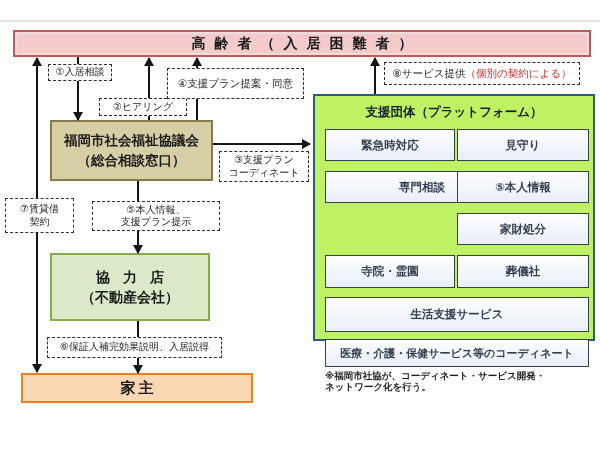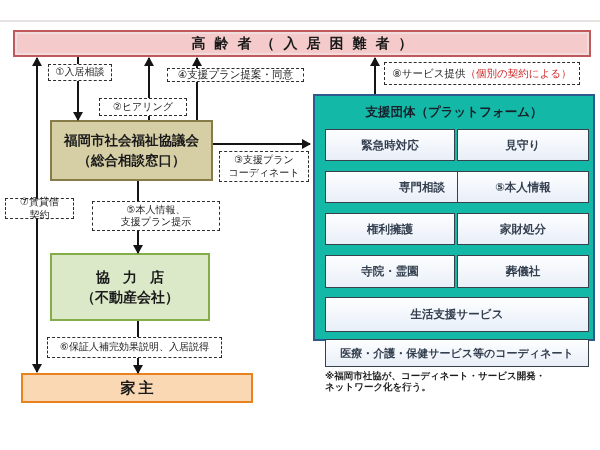--- a/index.html
+++ b/index.html
@@ -21,21 +21,21 @@
   .box-partner .sp{letter-spacing:13px;text-indent:13px;}
   .box-landlord{left:21px;top:373px;width:232px;height:30px;background:#fbd8b4;
        border:2.5px solid #e8821f;font-size:15px;letter-spacing:3px;text-indent:3px;}
   .topline{left:0;top:20px;width:600px;height:2px;background:#e7e2e2;}
   
   .lbl{background:#ffffff;border:1.2px dashed #2d2d2d;display:flex;flex-direction:column;
        align-items:center;justify-content:center;text-align:center;font-size:10px;
        line-height:1.25;color:#222;z-index:5;}
   .lbl .red{color:#cc2424;}
   
-  .panel{left:313px;top:94px;width:282px;height:247px;background:#14b8a6;
+  .panel{left:313px;top:94px;width:282px;height:247px;background:#bef264;
        border:2.5px solid #2e5a8b;z-index:1;}
   .panel-title{position:absolute;left:0;top:8px;width:100%;text-align:center;
        font-size:12.5px;font-weight:bold;color:#17202b;}
   .svc{position:absolute;display:flex;align-items:center;justify-content:center;
        background:linear-gradient(180deg,#fdfeff 0%,#e9eff8 100%);
        border:1.5px solid #37414b;font-size:11.5px;font-weight:bold;color:#333f4f;
        text-align:center;line-height:1.1;}
   .note{position:absolute;left:10px;top:274px;width:264px;font-size:9.5px;
        line-height:1.18;color:#1d1d1d;text-align:left;font-weight:bold;}
   
@@ -84,36 +84,36 @@
   <div class="abs box box-landlord">
     <span>家主</span>
   </div>
 
   <div class="abs lbl" style="left:48px;top:64px;width:64px;height:17px;">
     <span>①入居相談</span>
   </div>
   <div class="abs lbl" style="left:99px;top:98px;width:88px;height:18px;">
     <span>②ヒアリング</span>
   </div>
-  <div class="abs lbl" style="left:167px;top:68px;width:137px;height:14px;font-size:10.5px;">
+  <div class="abs lbl" style="left:167px;top:68px;width:137px;height:31px;font-size:10.5px;">
     <span>④支援プラン提案・同意</span>
   </div>
   <div class="abs lbl" style="left:384px;top:62px;width:196px;height:23px;font-size:10.5px;flex-direction:row;align-items:center;">
     <span>⑧サービス提供</span>
       <span class="red">（個別の契約による）</span>
   </div>
   <div class="abs lbl" style="left:219px;top:151px;width:90px;height:31px;">
     <span>③支援プラン</span>
     <span>コーディネート</span>
   </div>
   <div class="abs lbl" style="left:92px;top:201px;width:128px;height:30px;">
     <span>⑤本人情報、</span>
     <span>支援プラン提示</span>
   </div>
-  <div class="abs lbl" style="left:5px;top:198px;width:69px;height:21px;">
+  <div class="abs lbl" style="left:5px;top:198px;width:69px;height:35px;">
     <span>⑦賃貸借</span>
     <span>契約</span>
   </div>
   <div class="abs lbl" style="left:47px;top:337px;width:175px;height:21px;">
     <span>⑥保証人補完効果説明、入居説得</span>
   </div>
 
   <div class="abs panel">
     <div class="panel-title">支援団体（プラットフォーム）</div>
 
@@ -121,23 +121,20 @@
       <span>緊急時対応</span>
     </div>
     <div class="svc" style="left:142px;top:33px;width:130px;height:30px;">
       <span>見守り</span>
     </div>
     <div class="svc" style="left:10px;top:75px;width:128px;height:30px;padding-left:32px;">
       <span>専門相談</span>
     </div>
     <div class="svc" style="left:142px;top:75px;width:130px;height:30px;">
       <span>⑤本人情報</span>
-    </div>
-    <div class="svc" style="left:10px;top:117px;width:128px;height:30px;">
-      <span>権利擁護</span>
     </div>
     <div class="svc" style="left:142px;top:117px;width:130px;height:30px;">
       <span>家財処分</span>
     </div>
     <div class="svc" style="left:10px;top:159px;width:128px;height:31px;">
       <span>寺院・霊園</span>
     </div>
     <div class="svc" style="left:142px;top:159px;width:130px;height:31px;">
       <span>葬儀社</span>
     </div>

